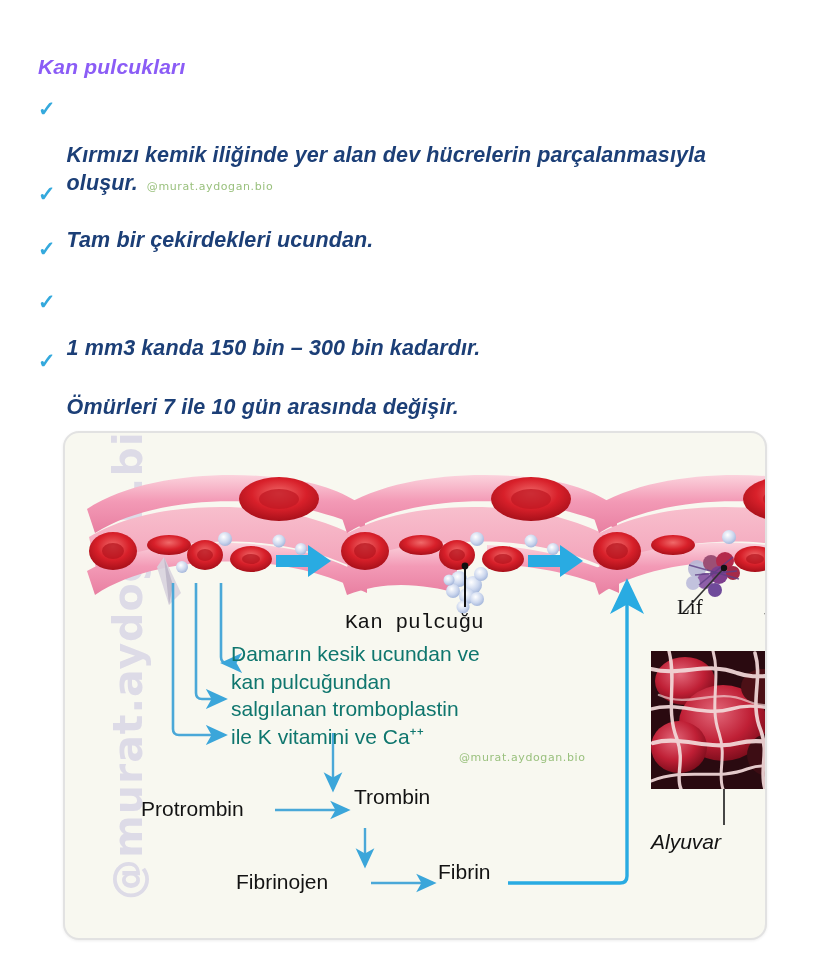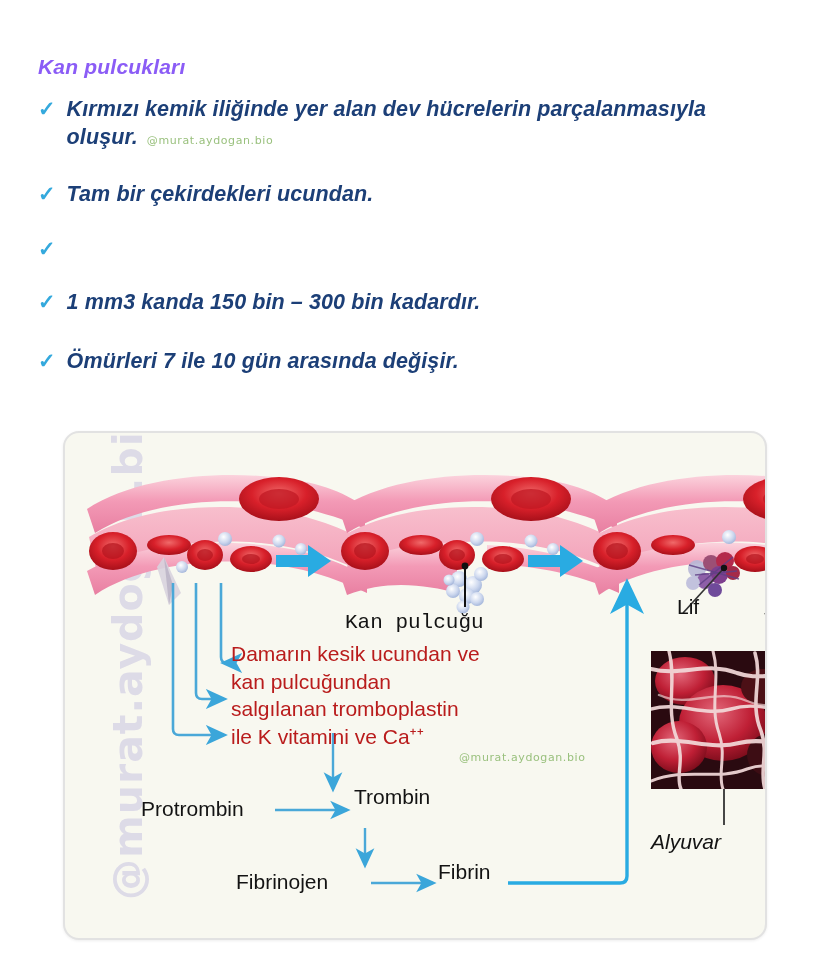--- a/index.html
+++ b/index.html
@@ -15,21 +15,21 @@
     font-size:21px;font-weight:bold;font-style:italic;
     color:#8b5cf6;letter-spacing:.2px;white-space:nowrap;
   }
   .bullet{position:absolute;display:flex;align-items:flex-start;gap:11px;}
   .tick{
     color:#34a9dd;font-size:21px;line-height:1.12;font-weight:bold;
     flex:0 0 auto;transform:translateY(1px);
   }
   .btext{
     color:#1c3f77;font-size:21.5px;font-weight:bold;font-style:italic;
-    line-height:1.30;letter-spacing:.1px;
+    line-height:1.30;letter-spacing:.1px;margin-top:46px;
   }
   .wm-green{
     font-family:"DejaVu Sans", sans-serif;
     color:#9ac17e;font-size:11px;font-style:normal;font-weight:normal;
     letter-spacing:.6px;margin-left:9px;white-space:nowrap;
   }
 
   
   .panel{
     position:absolute;left:63px;top:431px;width:700px;height:505px;
@@ -47,21 +47,21 @@
     position:absolute;left:394px;top:318px;
     font-family:"DejaVu Sans", sans-serif;
     font-size:11px;color:#9ac17e;letter-spacing:.6px;white-space:nowrap;
   }
   .dlabel{
     position:absolute;color:#131313;font-size:21px;
     font-family:"Liberation Sans", sans-serif;white-space:nowrap;
   }
   .paratext{
     position:absolute;left:166px;top:207px;width:250px;
-    color:#b91c1c;font-size:21px;line-height:1.31;
+    color:#0f766e;font-size:21px;line-height:1.31;
   }
   .micro{
     position:absolute;left:586px;top:218px;width:145px;height:138px;
     overflow:hidden;background:#3a0d12;
   }
   svg{position:absolute;left:0;top:0;overflow:visible;}
 </style>
 </head>
 <body>
 
@@ -267,21 +267,21 @@
         <path d="M18,0 C26,30 14,58 26,88 C34,110 24,126 30,138" stroke-width="3.4"></path>
         <path d="M62,0 C70,28 58,54 68,82 C76,106 66,122 72,138" stroke-width="3"></path>
         <path d="M104,2 C112,28 98,52 110,80 C118,102 108,120 114,138" stroke-width="3.6"></path>
         <path d="M0,130 C34,116 66,130 96,118 C118,110 132,120 145,116" stroke-width="3"></path>
         <path d="M8,44 C40,58 64,36 96,50 C118,60 132,48 145,54" stroke-width="2.4" opacity=".7"></path>
       </g>
     </svg>
   </div>
 
   <div class="dlabel" style="left:280px;top:178px;font-family:Liberation Mono, monospace;">Kan pulcuğu</div>
-  <div class="dlabel" style="left:612px;top:162px;">Lif</div>
+  <div class="dlabel" style="left:612px;top:162px;font-family:Liberation Serif, serif;">Lif</div>
   <div class="dlabel" style="left:586px;top:397px;font-style:italic;">Alyuvar</div>
 
   <div class="paratext">Damarın kesik ucundan ve kan pulcuğundan salgılanan tromboplastin ile K vitamini ve Ca⁺⁺</div>
   <div class="wm-green-panel">@murat.aydogan.bio</div>
 
   <div class="dlabel" style="left:76px;top:364px;text-align:center;">Protrombin</div>
   <div class="dlabel" style="left:289px;top:352px;">Trombin</div>
   <div class="dlabel" style="left:171px;top:437px;">Fibrinojen</div>
   <div class="dlabel" style="left:373px;top:427px;">Fibrin</div>
 </div>

